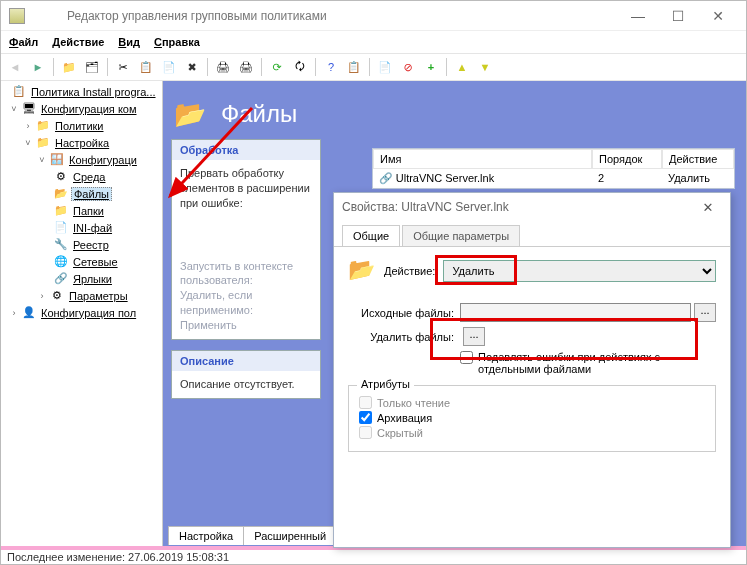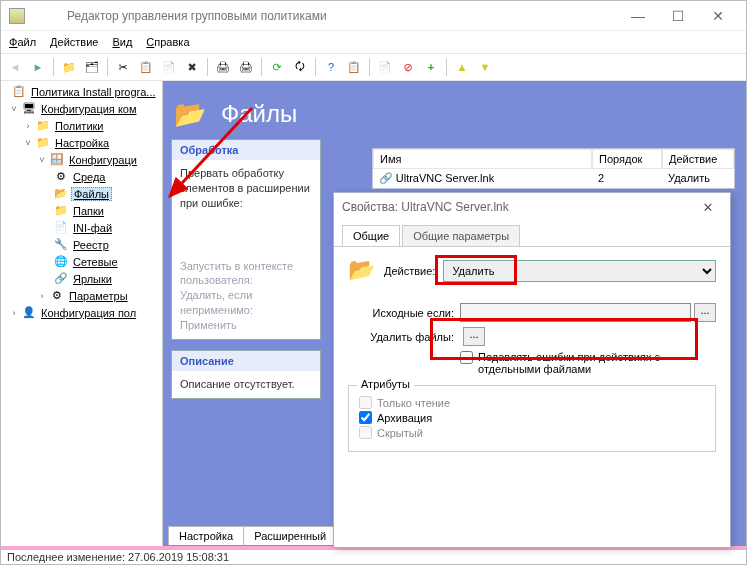--- a/index.html
+++ b/index.html
@@ -5,21 +5,21 @@
 * { box-sizing: border-box; margin: 0; padding: 0; font-family: "Segoe UI", Tahoma, sans-serif; font-size: 11px; }
 body { background: #fff; width: 747px; height: 565px; overflow: hidden; position: relative; }
 
 .window { border: 1px solid #bbb; width: 747px; height: 565px; display: flex; flex-direction: column; }
 .titlebar { height: 30px; display: flex; align-items: center; padding: 0 8px; background: #fff; border-bottom: 1px solid #eee; }
 .titlebar .app-icon { width: 16px; height: 16px; background: linear-gradient(#e8e8b8,#c8c878); border: 1px solid #999; margin-right: 6px; }
 .titlebar .title { flex: 1; color: #777; font-size: 12px; margin-left: 36px; }
 .titlebar .winbtn { width: 40px; height: 28px; display: flex; align-items: center; justify-content: center; color: #666; font-size: 14px; }
 
 .menubar { height: 22px; display: flex; align-items: center; padding: 0 8px; gap: 14px; }
-.menubar span { color: #000; }
+.menubar span { color: #000; font-weight: bold; }
 .menubar span u { text-decoration: underline; }
 
 .toolbar { height: 28px; border-top: 1px solid #e5e5e5; border-bottom: 1px solid #e5e5e5; display: flex; align-items: center; padding: 0 4px; gap: 3px; }
 .toolbar .tbtn { width: 20px; height: 20px; display: flex; align-items: center; justify-content: center; border: 1px solid transparent; }
 .toolbar .sep { width: 1px; height: 18px; background: #ccc; margin: 0 2px; }
 
 .body-area { flex: 1; display: flex; min-height: 0; }
 .tree-pane { width: 162px; border-right: 1px solid #ccc; background: #fff; overflow: hidden; padding: 2px 0; }
 .tree-item { display: flex; align-items: center; height: 17px; white-space: nowrap; }
 .tree-toggle { width: 10px; text-align: center; color: #666; font-size: 9px; }
@@ -246,21 +246,21 @@
   <div class="dlg-body">
     <div class="action-row">
       <div class="ficon">📂</div>
       <label>Действие:</label>
       <select>
         <option>Удалить</option>
       </select>
     </div>
 
     <div class="form-row">
-      <label>Исходные если:</label>
+      <label>Исходные файлы:</label>
       <input type="text" disabled="" value="" style="">
       <div class="browse">...</div>
     </div>
     <div class="form-row">
       <label>Удалить файлы:</label>
       <div class="browse">...</div>
     </div>
 
     <div class="checkrow">
       <input type="checkbox" style="">

